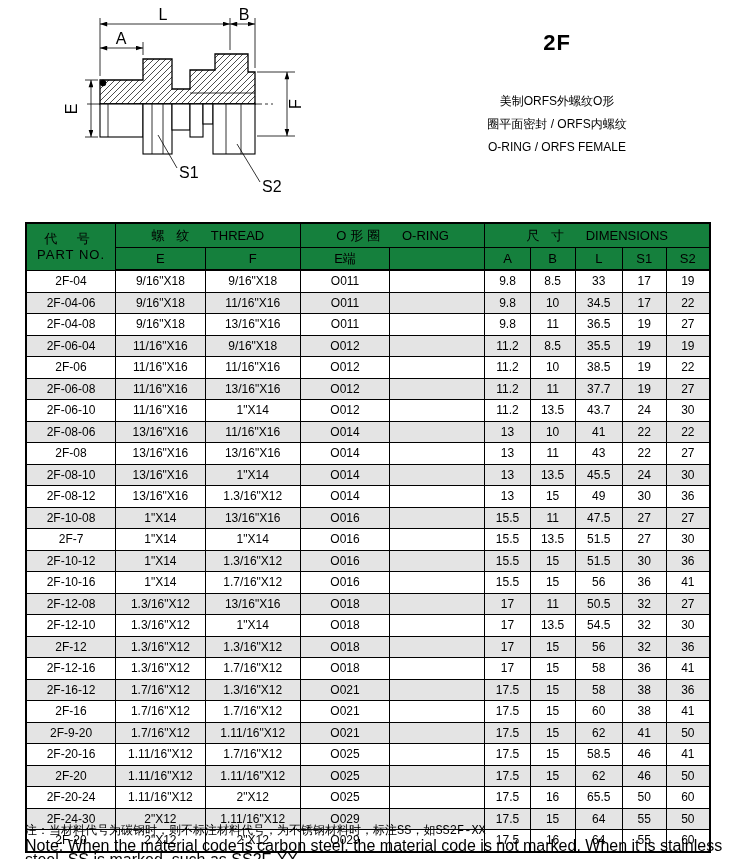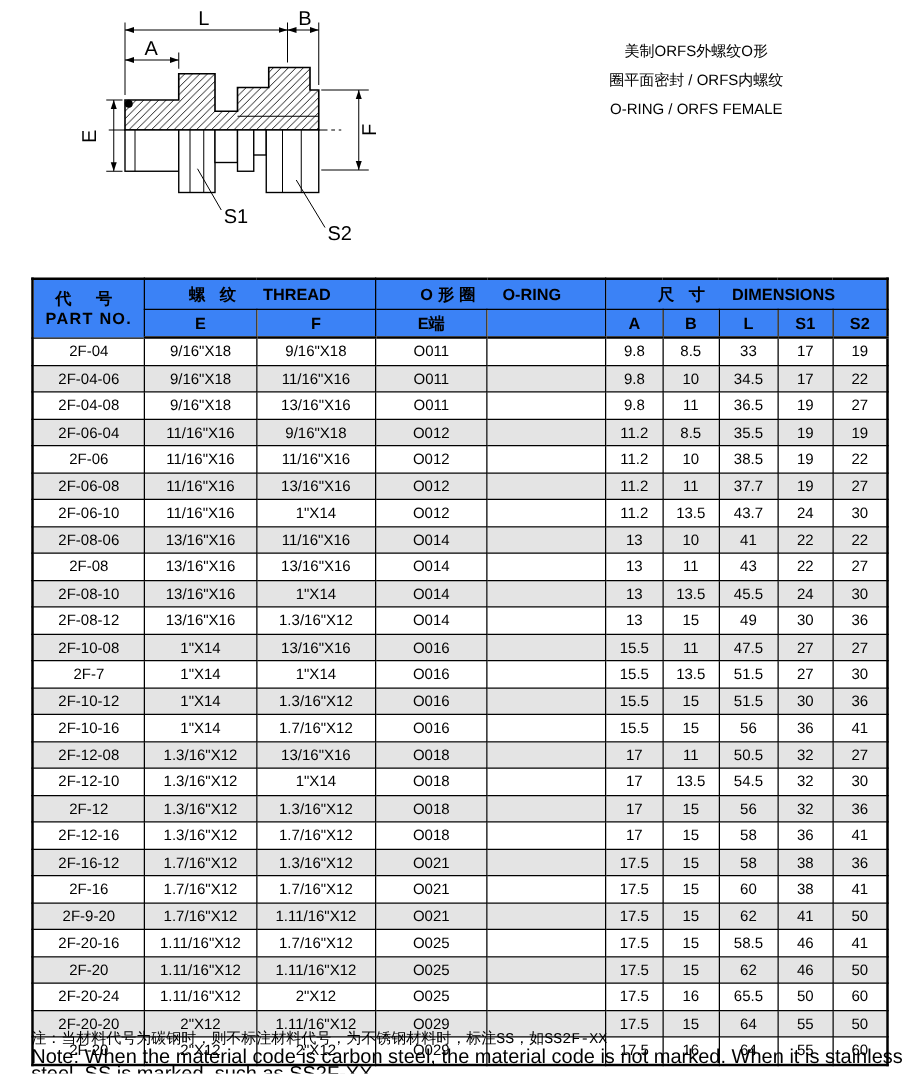--- a/index.html
+++ b/index.html
@@ -12,21 +12,21 @@
   
   .titleblock{position:absolute;left:392px;top:30px;width:330px;text-align:center;}
   .titleblock .code{font-size:22px;font-weight:bold;letter-spacing:1px;margin:0 0 34px 0;}
   .titleblock .sub{font-size:12px;line-height:23px;}
 
   
   .spec-wrap{position:absolute;left:25px;top:222px;width:686px;}
   table.spec{width:100%;border-collapse:collapse;table-layout:fixed;border:2px solid #000;}
   table.spec th,table.spec td{border:1px solid #000;text-align:center;vertical-align:middle;
     padding:0 2px;overflow:hidden;white-space:nowrap;}
-  table.spec thead th{background:#3b82f6;font-weight:bold;margin-left:24px;}
+  table.spec thead th{background:#15803d;font-weight:normal;margin-left:24px;}
   table.spec thead tr.grp th{height:23px;font-size:13px;}
   table.spec thead tr.sub th{height:21px;font-size:13px;border-bottom:2px solid #000;}
   table.spec thead th .cn{letter-spacing:4px;margin-right:14px;}
   table.spec thead th .en{letter-spacing:0;}
   table.spec th.partno{font-size:13px;line-height:16px;}
   table.spec th.partno .cn{display:block;letter-spacing:8px;margin:0;}
   table.spec th.partno .en{display:block;letter-spacing:1px;}
   table.spec tbody td{height:20.5px;font-size:12px;background:#fff;}
   table.spec tbody tr:nth-child(even) td{background:#e4e4e4;}
 
@@ -112,20 +112,21 @@
       <text x="276" y="102" font-size="16" text-anchor="middle" transform="rotate(-90 276 102)">F</text>
 
       <line x1="133" y1="133" x2="152" y2="166" stroke="#000" stroke-width="0.8"></line>
       <text x="154" y="176" font-size="16">S1</text>
       <line x1="212" y1="142" x2="235" y2="180" stroke="#000" stroke-width="0.8"></line>
       <text x="237" y="190" font-size="16">S2</text>
     </svg>
   </div>
 
   <div class="titleblock">
+    <div class="code">2F</div>
     <div class="sub">美制ORFS外螺纹O形</div>
     <div class="sub">圈平面密封 / ORFS内螺纹</div>
     <div class="sub">O-RING / ORFS FEMALE</div>
   </div>
 
   <div class="spec-wrap">
     <table class="spec">
       <colgroup>
         <col style="width:13.1%">
           <col style="width:13.1%">
@@ -464,21 +465,21 @@
             <td>2"X12</td>
             <td>O025</td>
             <td></td>
             <td>17.5</td>
             <td>16</td>
             <td>65.5</td>
             <td>50</td>
             <td>60</td>
           </tr>
           <tr>
-            <td>2F-20-20</td>
+            <td>2F-24-30</td>
             <td>2"X12</td>
             <td>1.11/16"X12</td>
             <td>O029</td>
             <td></td>
             <td>17.5</td>
             <td>15</td>
             <td>64</td>
             <td>55</td>
             <td>50</td>
           </tr>

